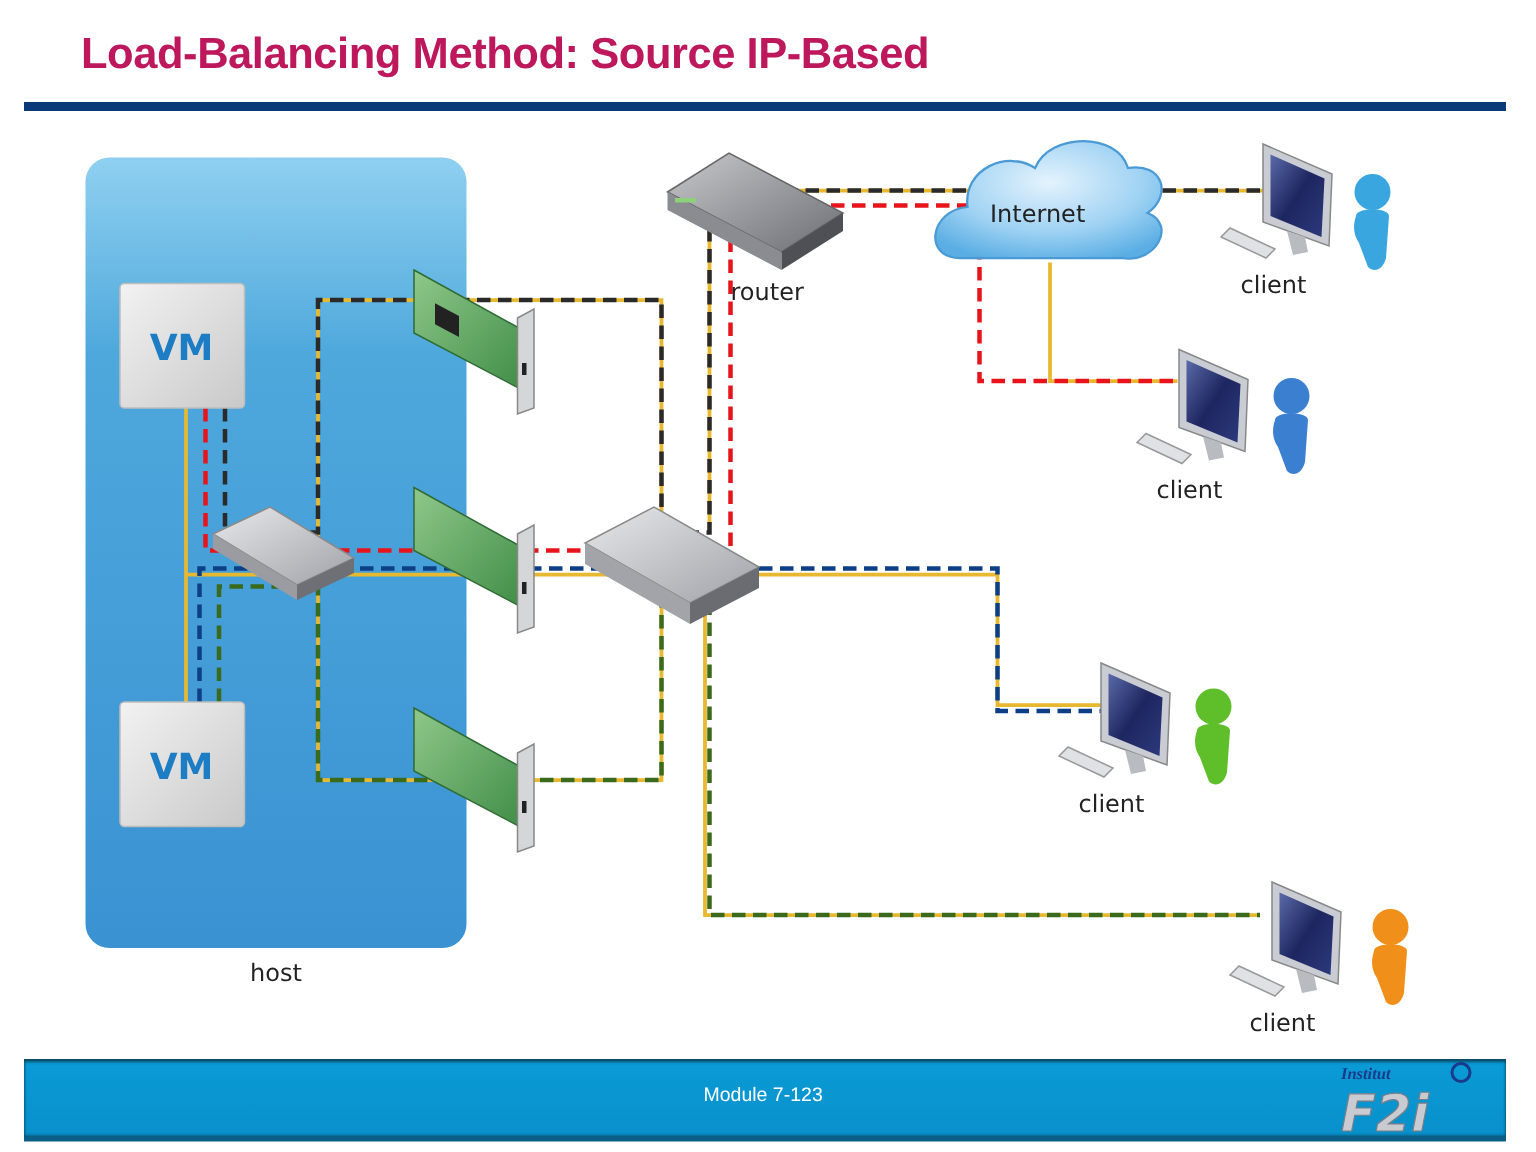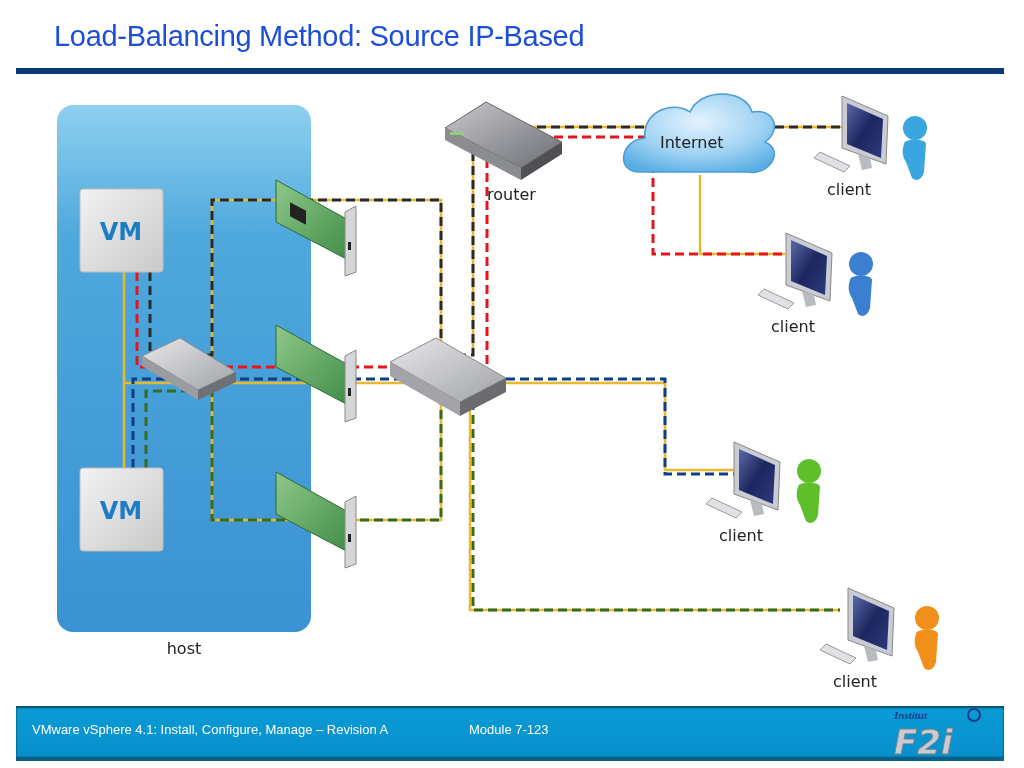--- a/index.html
+++ b/index.html
@@ -1,18 +1,18 @@
 <!DOCTYPE html>
 <html><head>
 <meta charset="utf-8">
 <style>
   html, body { margin:0; padding:0; }
   body { width:1024px; height:768px; position:relative; background:#ffffff; overflow:hidden;
          font-family:"Liberation Sans", sans-serif; }
-  .title { position:absolute; left:54px; top:20px; font-size:29px; font-weight:normal; color:#1d4ed8;
+  .title { position:absolute; left:54px; top:20px; font-size:29px; font-weight:bold; color:#be185d;
            font-family:"Liberation Sans", sans-serif; letter-spacing:-0.3px; }
   .title-rule { position:absolute; left:16px; top:68px; width:988px; height:6px; background:#0b3a78; }
   .diagram { position:absolute; left:0; top:0; width:1024px; height:700px; }
   .label { font-family:"DejaVu Sans", sans-serif; font-size:16px; fill:#222; }
   .footer { position:absolute; left:16px; top:706px; width:988px; height:52px;
             background:linear-gradient(#0a9bd6,#0890cb); box-shadow:0 2px 2px #0a4a66 inset, 0 -1px 2px #0a5070 inset;
             border-bottom:3px solid #0b5f86; }
   .footer-text { position:absolute; top:16px; color:#ffffff; font-size:13px; font-family:"Liberation Sans", sans-serif; }
   .footer-course { left:16px; }
   .footer-module { left:453px; }
@@ -193,20 +193,19 @@
     </g>
     <g transform="translate(912,606)">
       <circle cx="15" cy="12" r="12" fill="#f0901a"></circle>
       <path d="M4,28 C4,22 26,22 26,28 L24,56 C22,64 16,66 12,62 L6,46 C2,40 2,34 4,28 Z" fill="#f0901a"></path>
     </g>
     <text class="label" x="855" y="687" text-anchor="middle">client</text>
   </g>
 </svg>
 
 <div class="footer">
-  <span class="footer-text footer-course">VMware vSphere 4.1: Install, Configure, Manage – Revision A</span>
   <span class="footer-text footer-module">Module 7-123</span>
   <svg class="logo" viewBox="0 0 96 52" width="96" height="52">
     <text x="4" y="13" font-family="Liberation Serif, serif" font-style="italic" font-weight="bold" font-size="11" fill="#1a3a8a">Institut</text>
     <circle cx="84" cy="9" r="6" fill="none" stroke="#1a3a8a" stroke-width="2"></circle>
     <text x="4" y="48" font-family="DejaVu Sans, sans-serif" font-weight="bold" font-style="italic" font-size="34" fill="#c8ccd2" stroke="#7a7e86" stroke-width="0.8">F2i</text>
   </svg>
 </div>
 
 </body></html>

